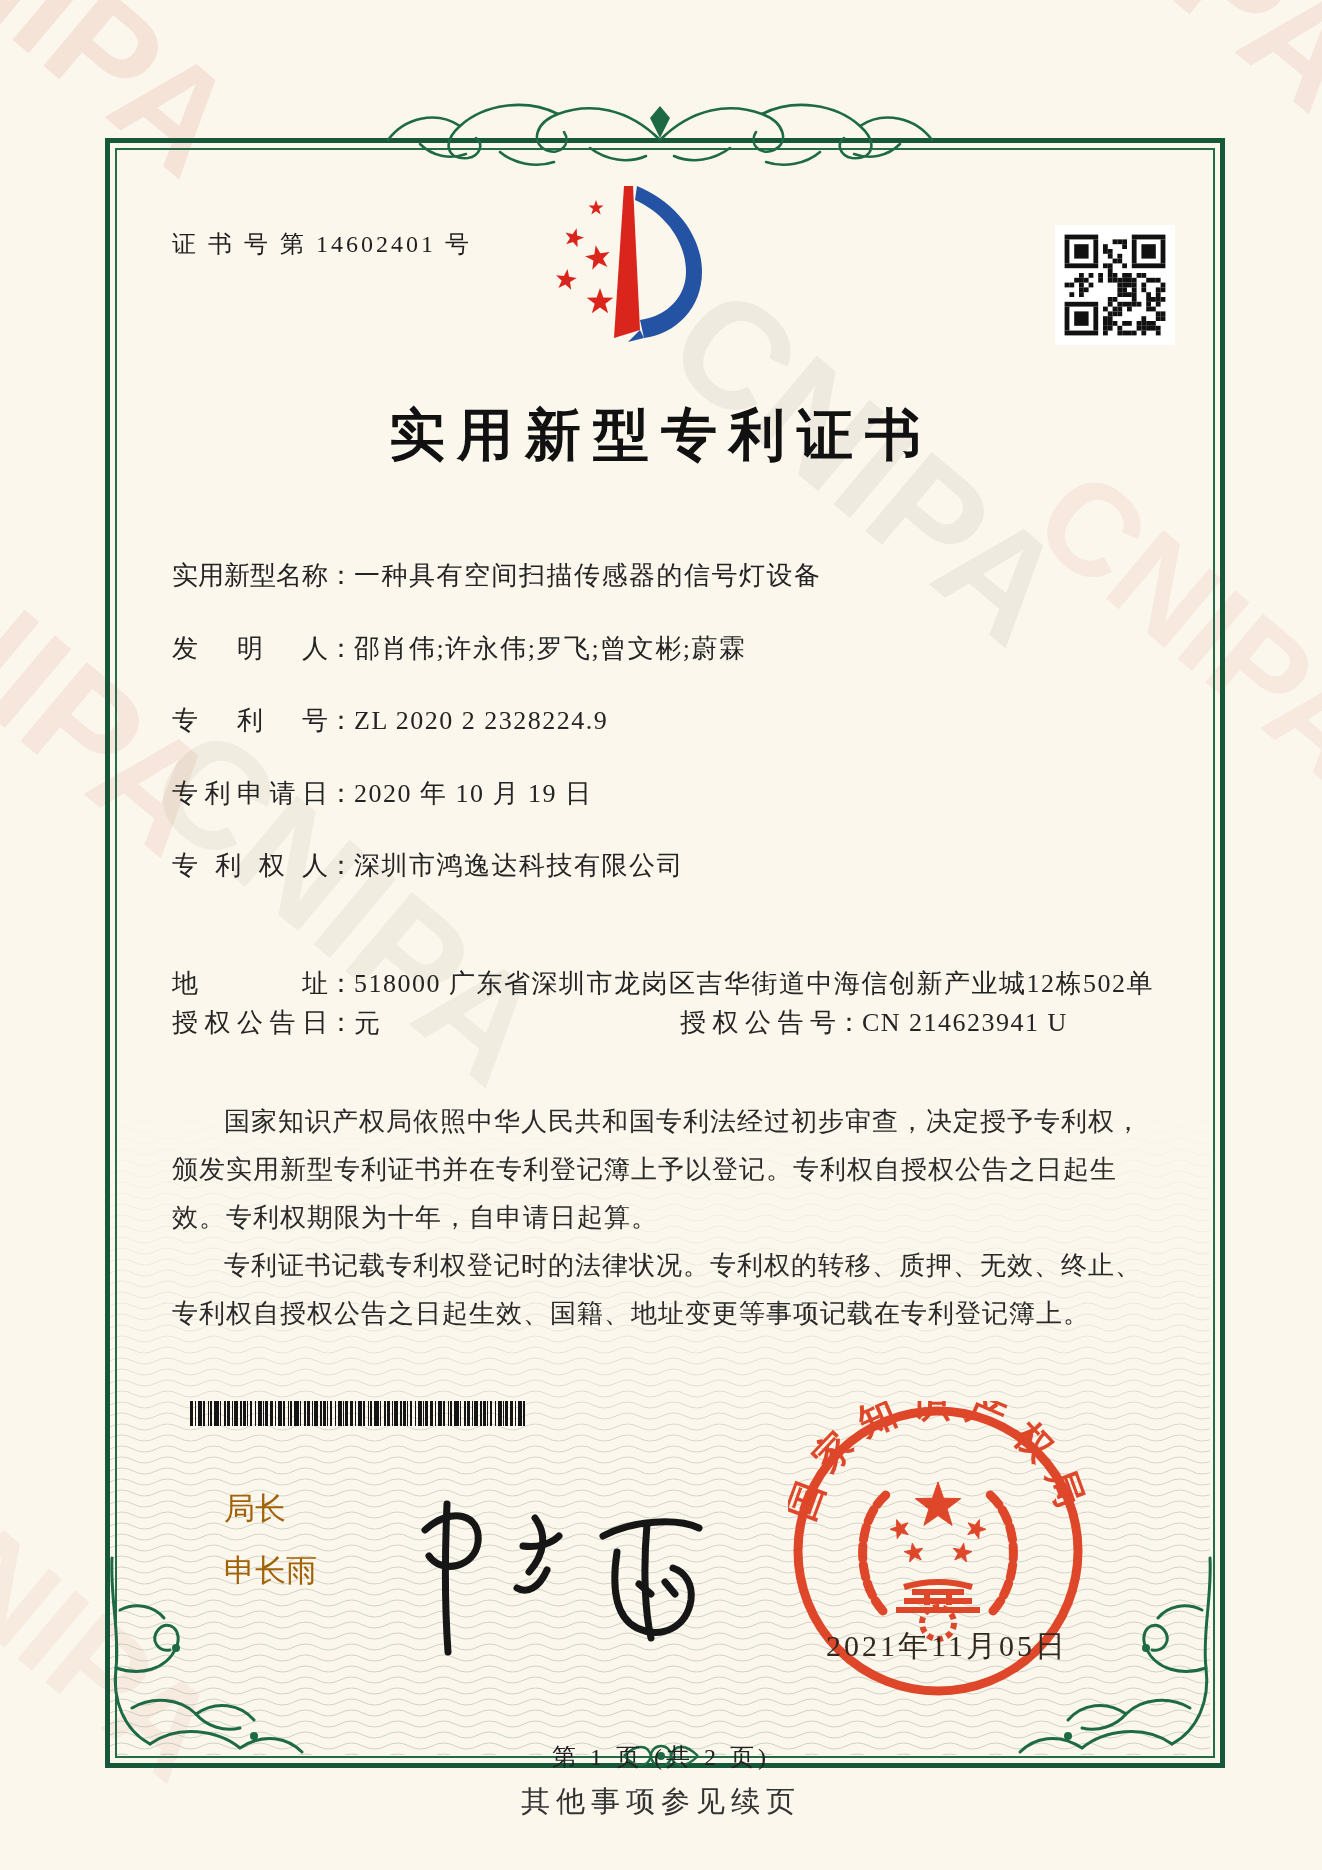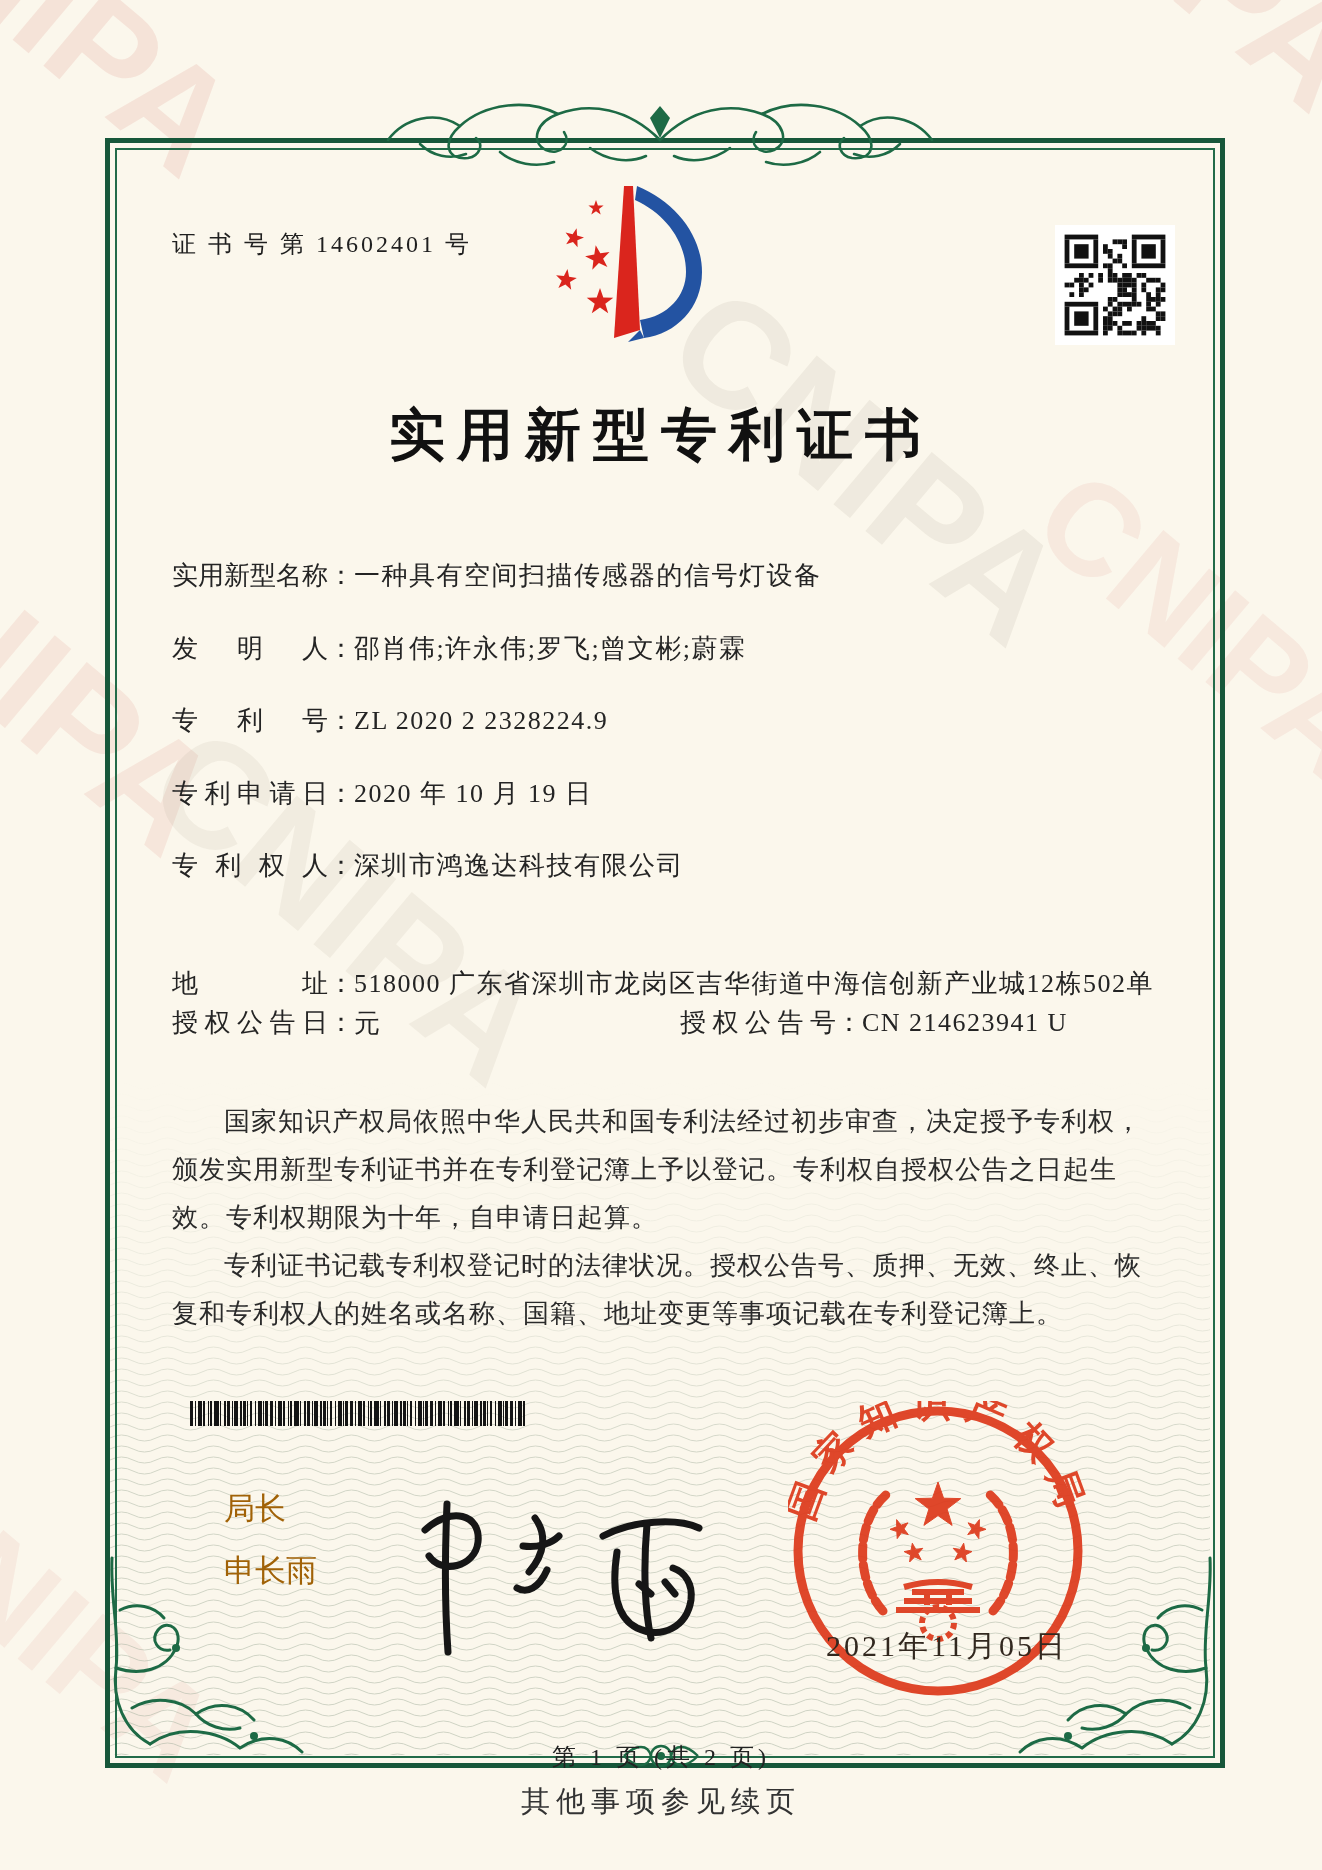--- a/index.html
+++ b/index.html
@@ -334,21 +334,21 @@
       <span class="colon">：</span>
   </div>
   <div class="row" style="top:1003px;left:680px;justify-content:flex-end;">
     <span class="lab">授权公告号</span>
       <span class="colon">：</span>
       <span class="val val-narrow">CN 214623941 U</span>
   </div>
 
   <div class="body-text">
     <p>国家知识产权局依照中华人民共和国专利法经过初步审查，决定授予专利权，颁发实用新型专利证书并在专利登记簿上予以登记。专利权自授权公告之日起生效。专利权期限为十年，自申请日起算。</p>
-    <p>专利证书记载专利权登记时的法律状况。授权公告号、质押、无效、终止、恢复和专利权人的姓名或名称、国籍、地址变更等事项记载在专利登记簿上。</p>
+    <p>专利证书记载专利权登记时的法律状况。专利权的转移、质押、无效、终止、专利权自授权公告之日起生效、国籍、地址变更等事项记载在专利登记簿上。</p>
   </div>
 
   <svg class="barcode" width="336" height="25" viewBox="0 0 336 25">
     <line x1="0" y1="12.5" x2="336" y2="12.5" stroke="#141414" stroke-width="25" stroke-dasharray="3 2 1 2 4 1 2 3 1 1 2 2 5 1 1 3 2 1 3 2 1 1 4 2 2 1 3 1 1 2 2 3 1 2 4 1 1 1 3 2"></line>
   </svg>
 
   <div class="director">
     <div>局长</div>
     <div>申长雨</div>
   </div>

